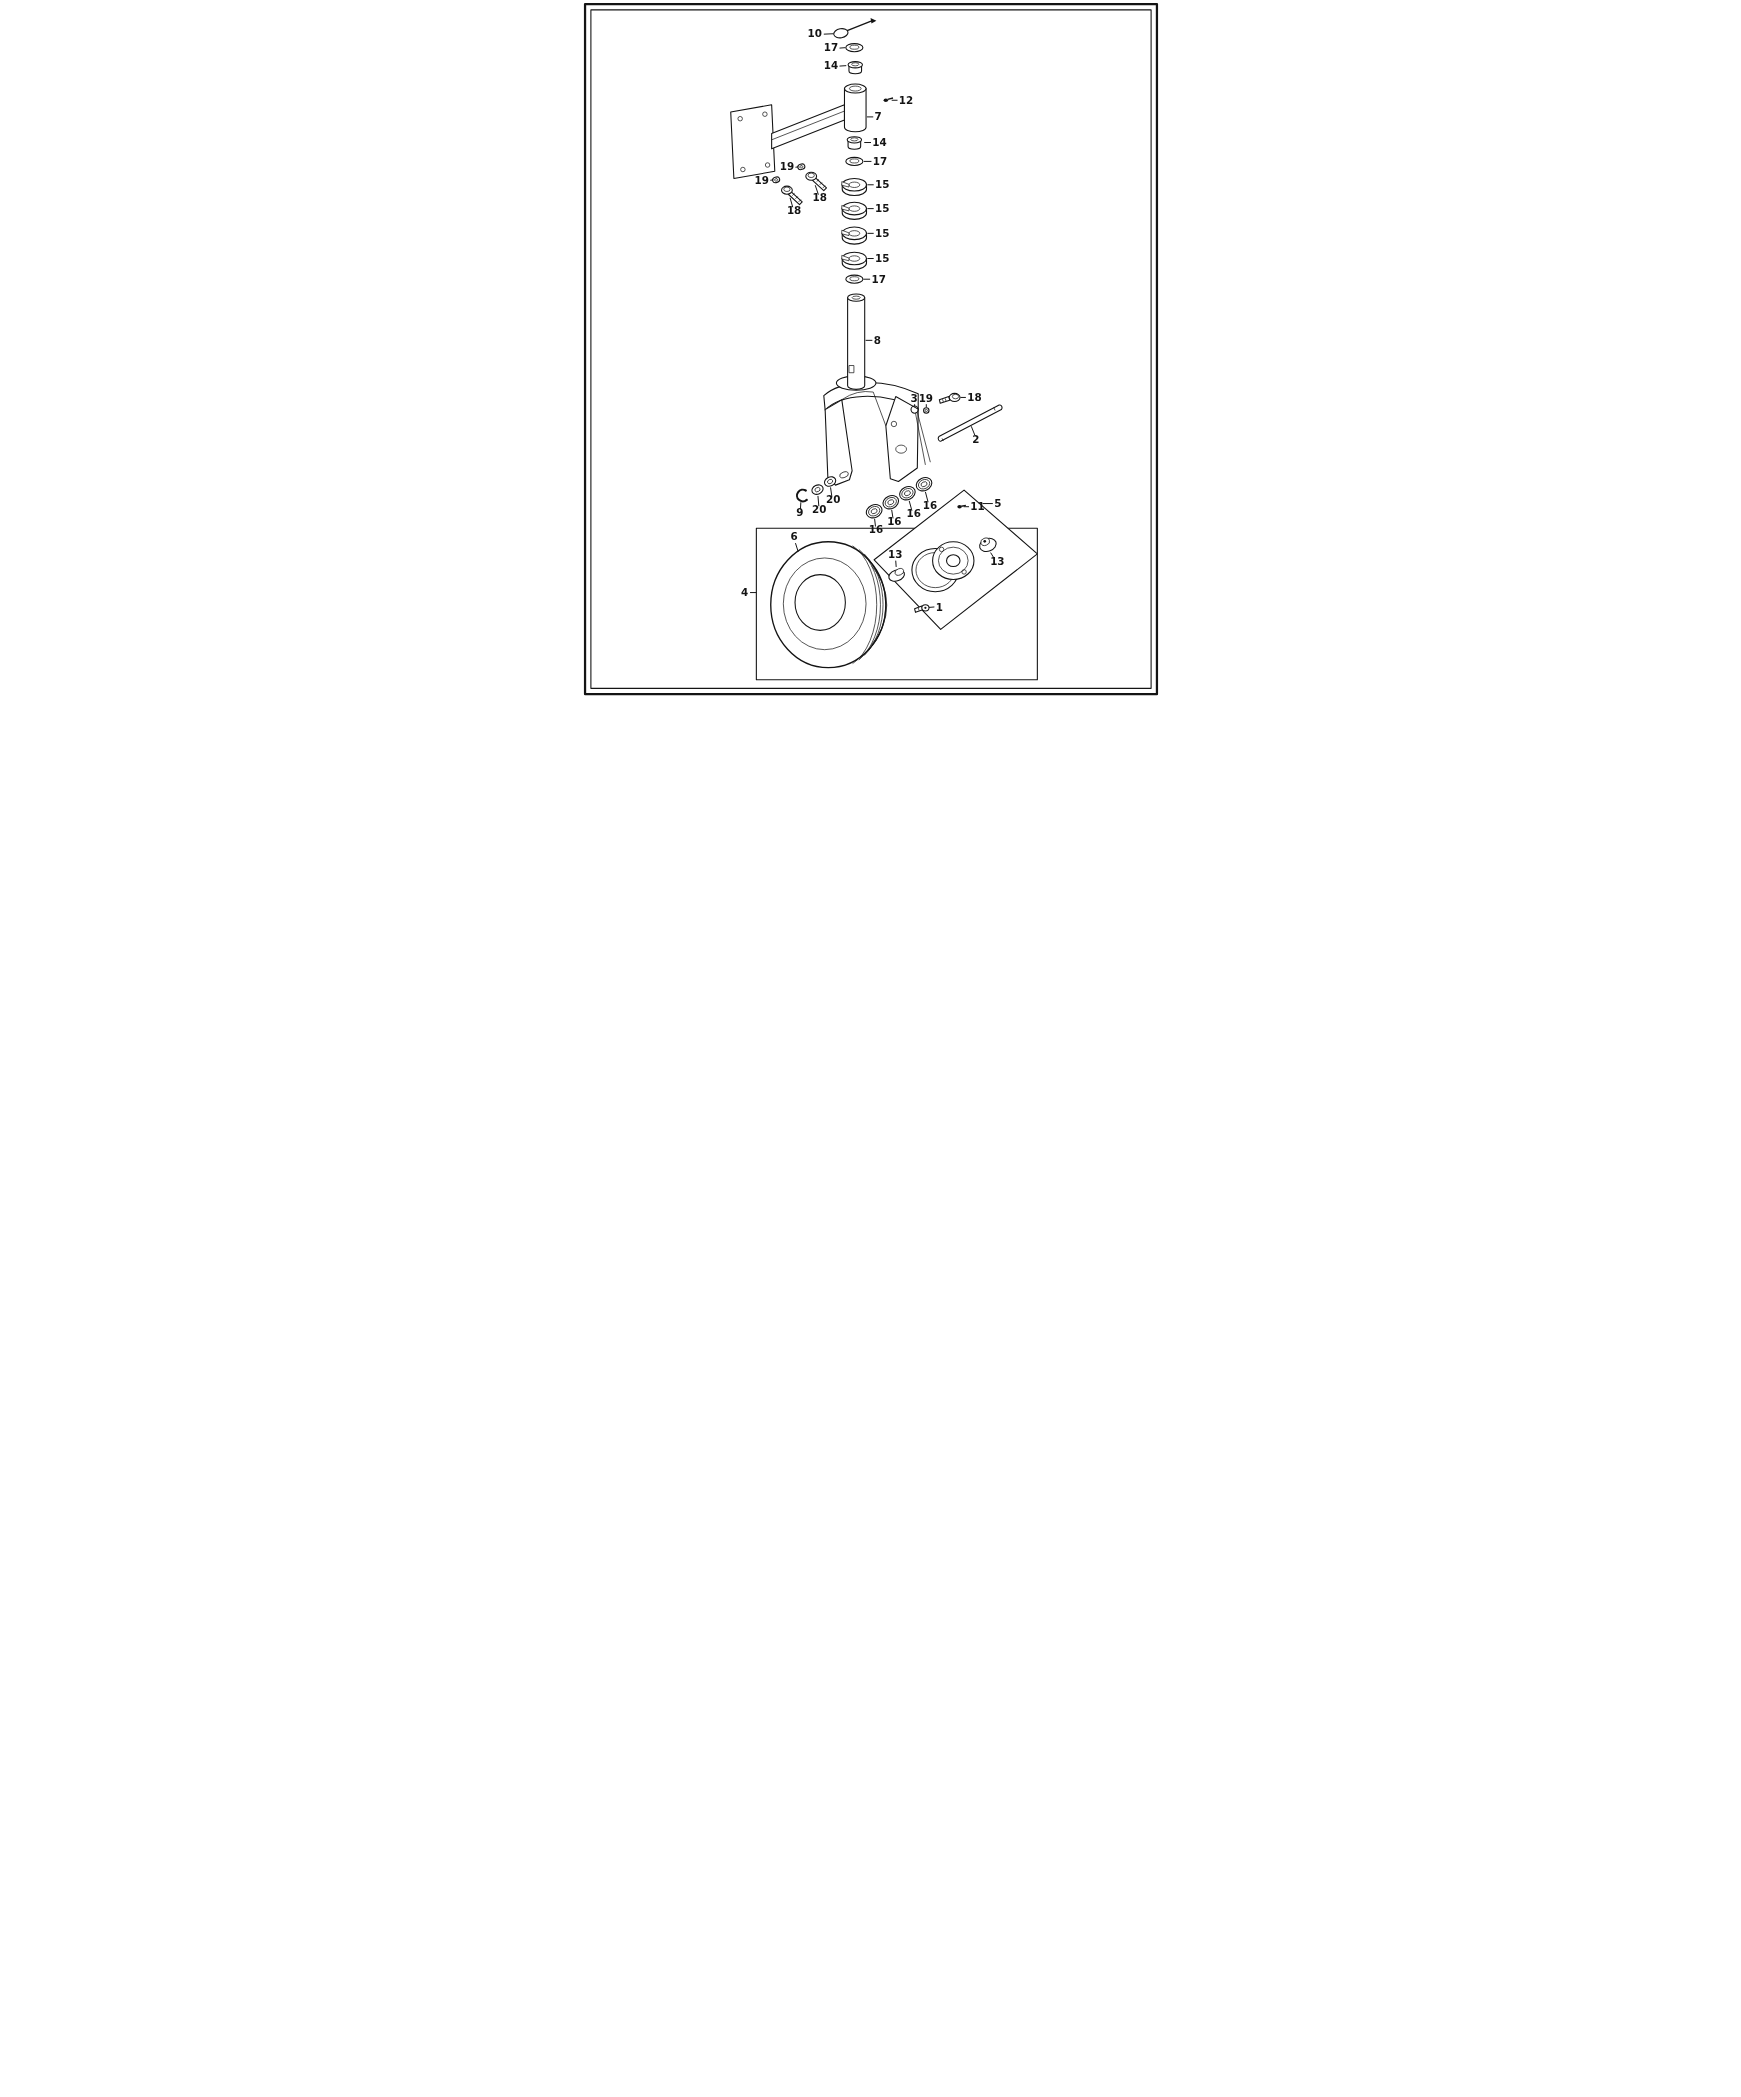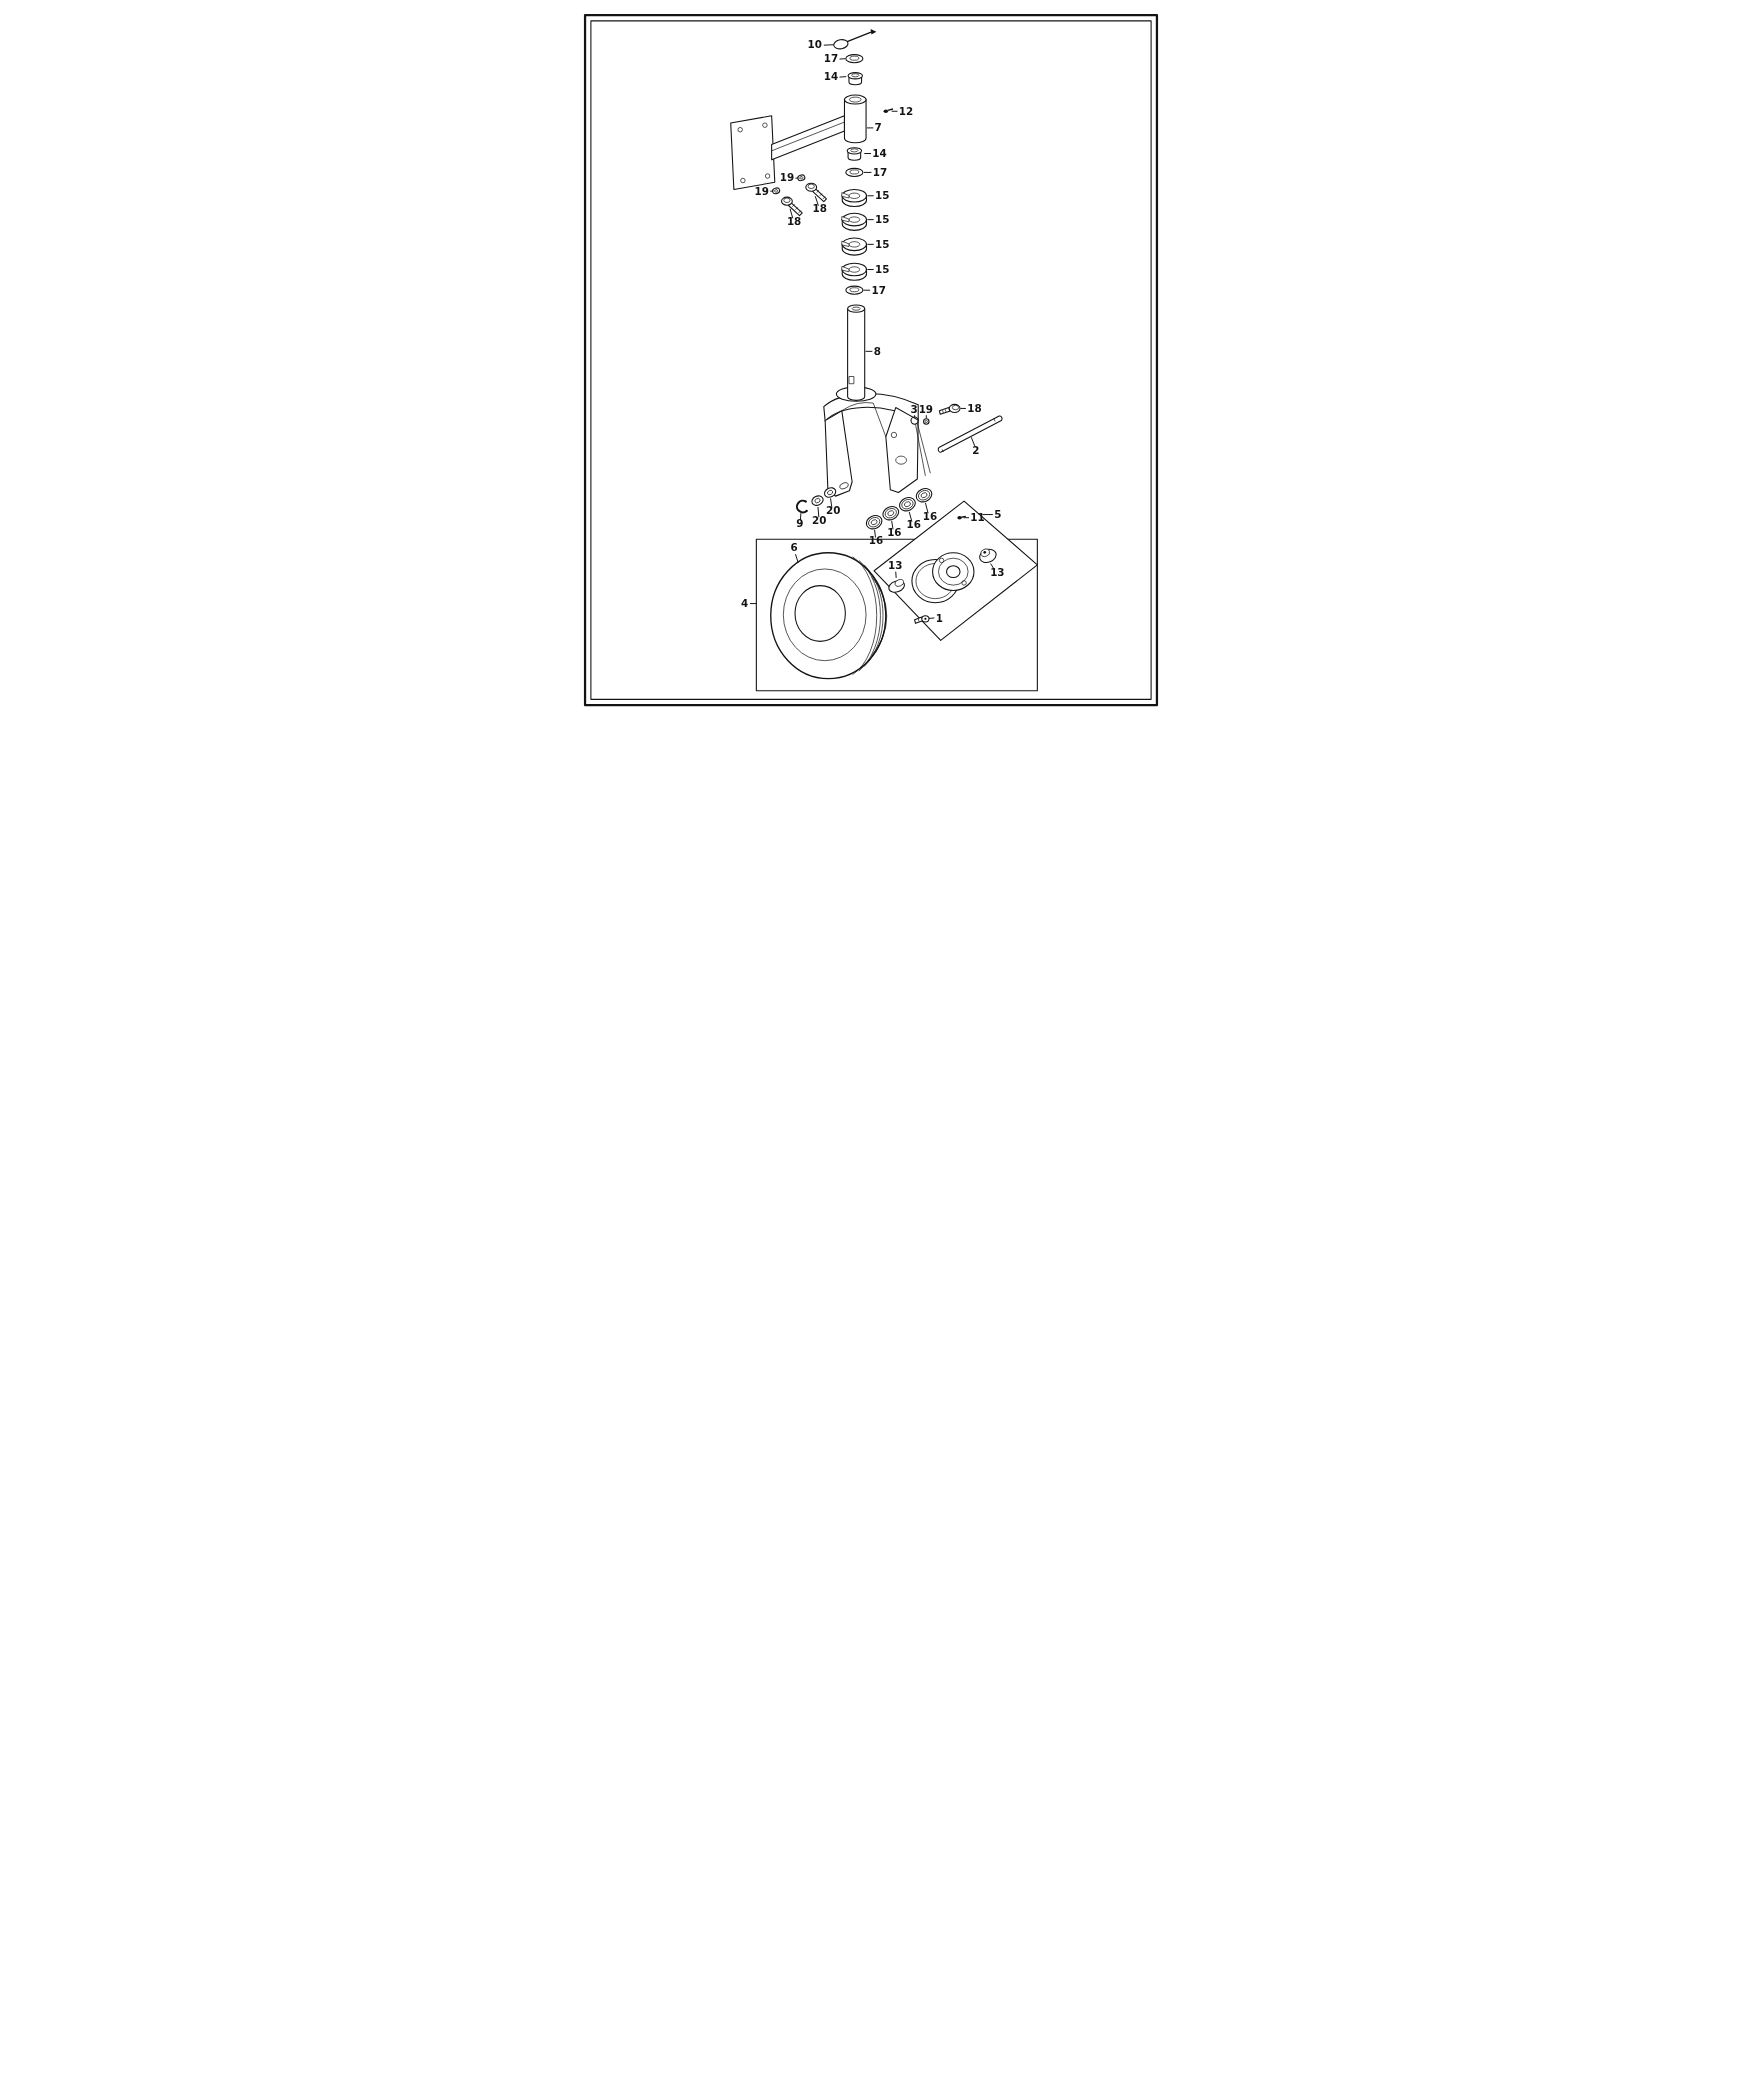--- a/index.html
+++ b/index.html
@@ -1,17 +1,17 @@
 <!DOCTYPE html>
 <html style="--ink: #141414; --paper: #ffffff;font-size:7.2px"><head>
 <meta charset="utf-8">
 <style>
   :root { --ink:#141414; --paper:#ffffff; }
   html,body { margin:0; padding:0; background:var(--paper); }
-  .page { width:100%; max-width:580px; margin:11px auto; }
+  .page { width:100%; max-width:580px; margin:0 auto; }
   svg { display:block; width:100%; height:auto; }
   .pp { fill:var(--paper); stroke:var(--ink); stroke-width:2.4; stroke-linejoin:round; }
   .nf { fill:none;  stroke:var(--ink); stroke-width:2.4; stroke-linejoin:round; }
   .th { stroke-width:1.6; }
   .hv { stroke-width:3; }
   .s5 { stroke-width:5; }
   .ink { fill:var(--ink); stroke:none; }
   text { font:600 23px "DejaVu Sans", sans-serif; fill:var(--ink); }
   .leader { stroke:var(--ink); stroke-width:2.2; fill:none; }
 </style>

